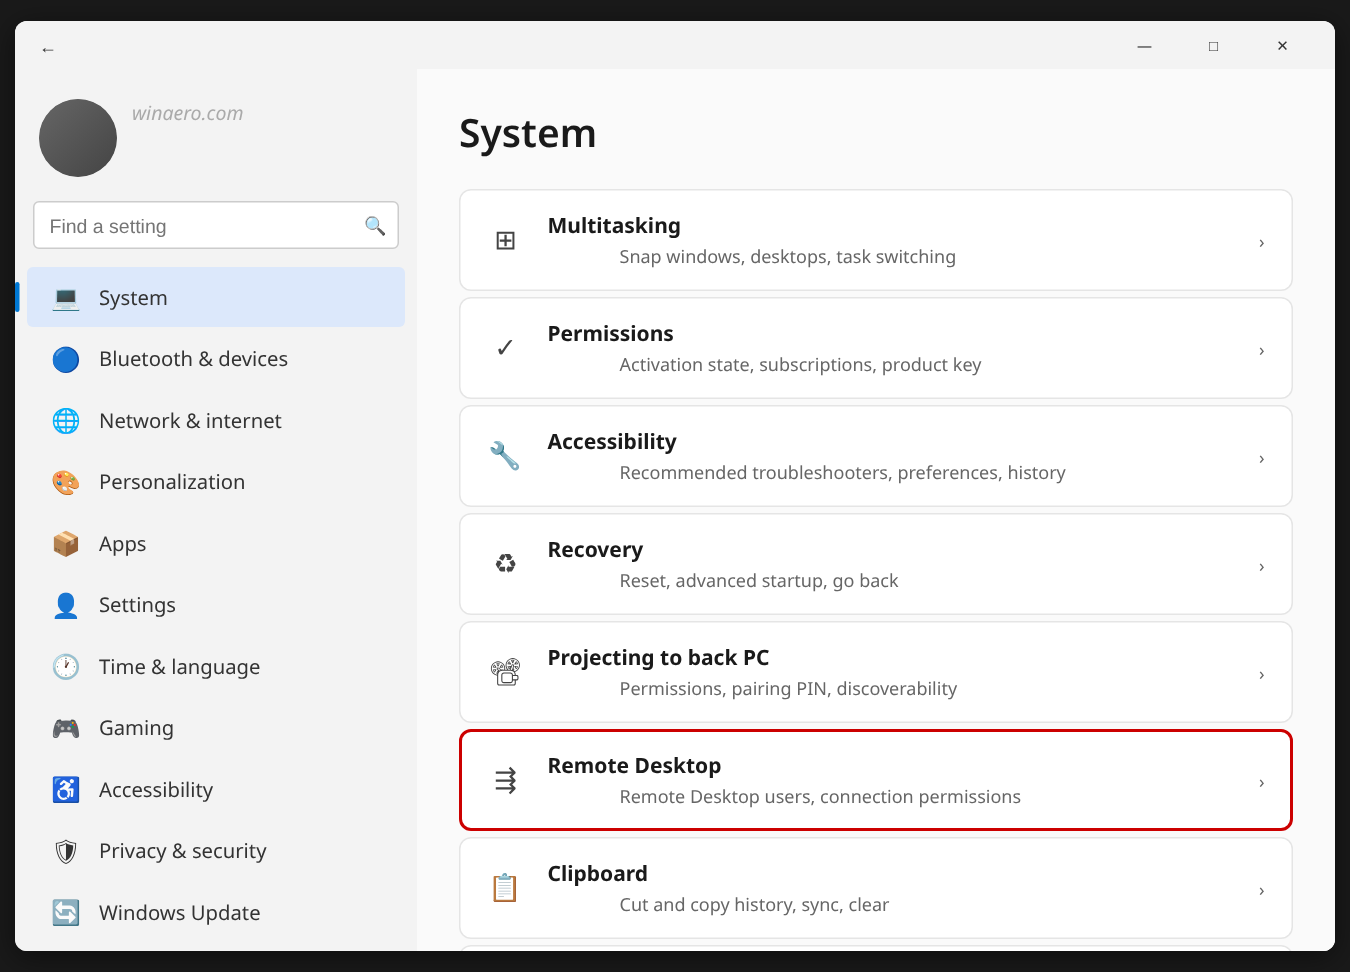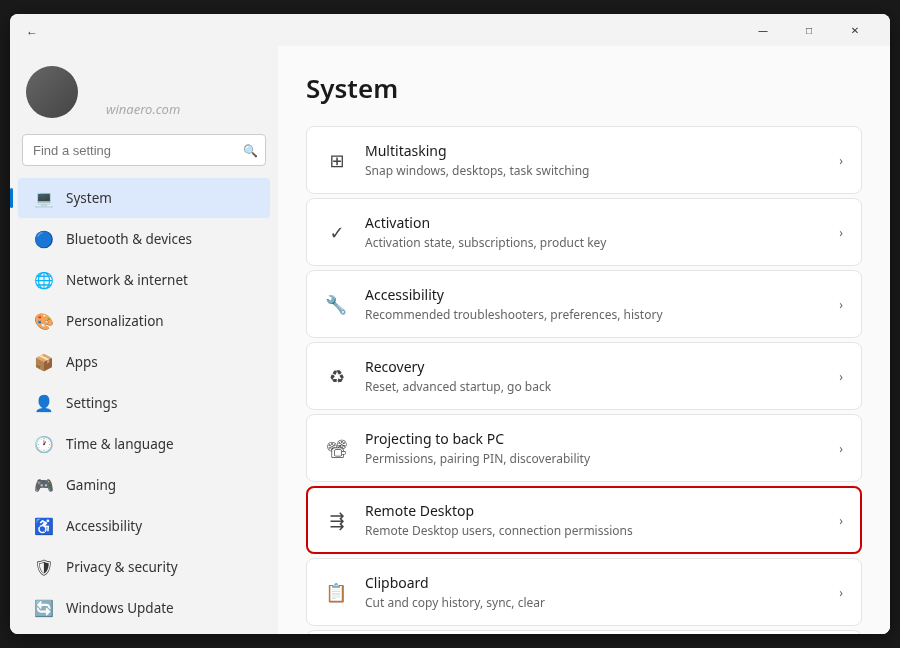--- a/index.html
+++ b/index.html
@@ -70,23 +70,23 @@
     }
     .sidebar {
       width: 268px;
       background: #f3f3f3;
       padding: 12px 0;
       flex-shrink: 0;
       overflow-y: auto;
     }
     .user-profile {
       display: flex;
-      align-items: flex-end;
+      align-items: flex-start;
       padding: 8px 16px 16px;
-      gap: 28px;
+      gap: 10px;
     }
     .avatar {
       width: 52px;
       height: 52px;
       border-radius: 50%;
       background: #888;
       overflow: hidden;
       flex-shrink: 0;
       display: flex;
       align-items: center;
@@ -203,26 +203,27 @@
       flex-shrink: 0;
       font-size: 18px;
       color: #444;
     }
     .settings-item-text {
       flex: 1;
     }
     .settings-item-title {
       font-size: 14px;
       color: #1a1a1a;
-      font-weight: 400;
+      font-weight: 700;
     }
     .settings-item-desc {
       font-size: 12px;
       color: #666;
       margin-top: 2px;
+      margin-left: 48px;
     }
     .settings-item-chevron {
       color: #666;
       font-size: 12px;
     }
     .main-wrapper {
       flex: 1;
       position: relative;
       overflow: hidden;
       background: #fafafa;
@@ -317,21 +318,21 @@
     <span class="settings-item-icon">⊞</span>
     <div class="settings-item-text">
       <div class="settings-item-title">Multitasking</div>
       <div class="settings-item-desc">Snap windows, desktops, task switching</div>
     </div>
     <span class="settings-item-chevron">›</span>
   </div>
             <div class="settings-item">
     <span class="settings-item-icon">✓</span>
     <div class="settings-item-text">
-      <div class="settings-item-title">Activation</div>
+      <div class="settings-item-title">Permissions</div>
       <div class="settings-item-desc">Activation state, subscriptions, product key</div>
     </div>
     <span class="settings-item-chevron">›</span>
   </div>
             <div class="settings-item">
     <span class="settings-item-icon">🔧</span>
     <div class="settings-item-text">
       <div class="settings-item-title">Accessibility</div>
       <div class="settings-item-desc">Recommended troubleshooters, preferences, history</div>
     </div>

